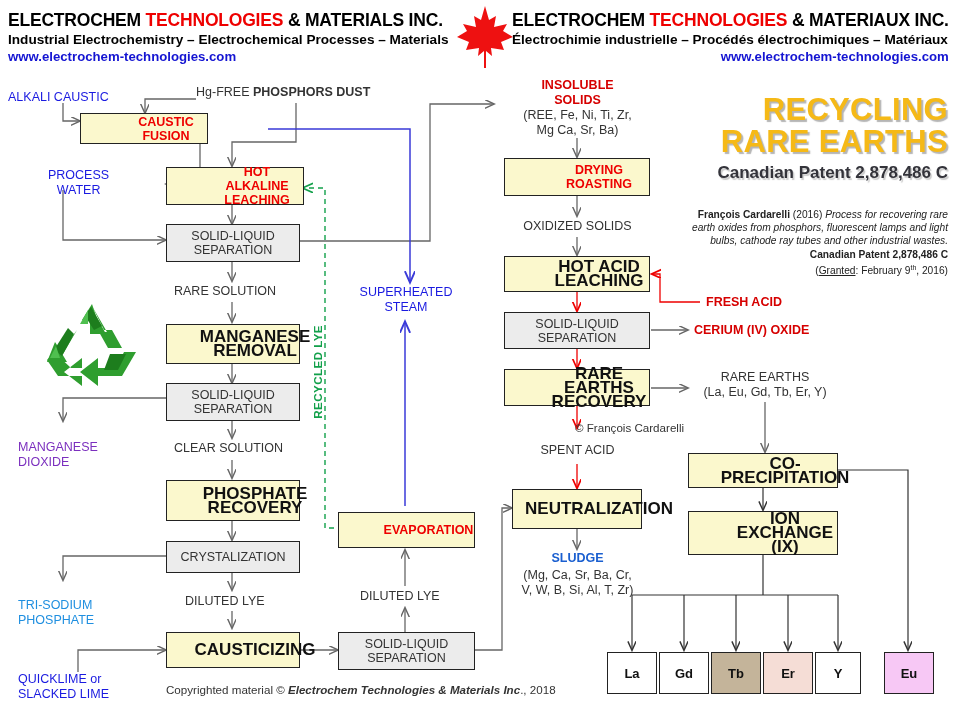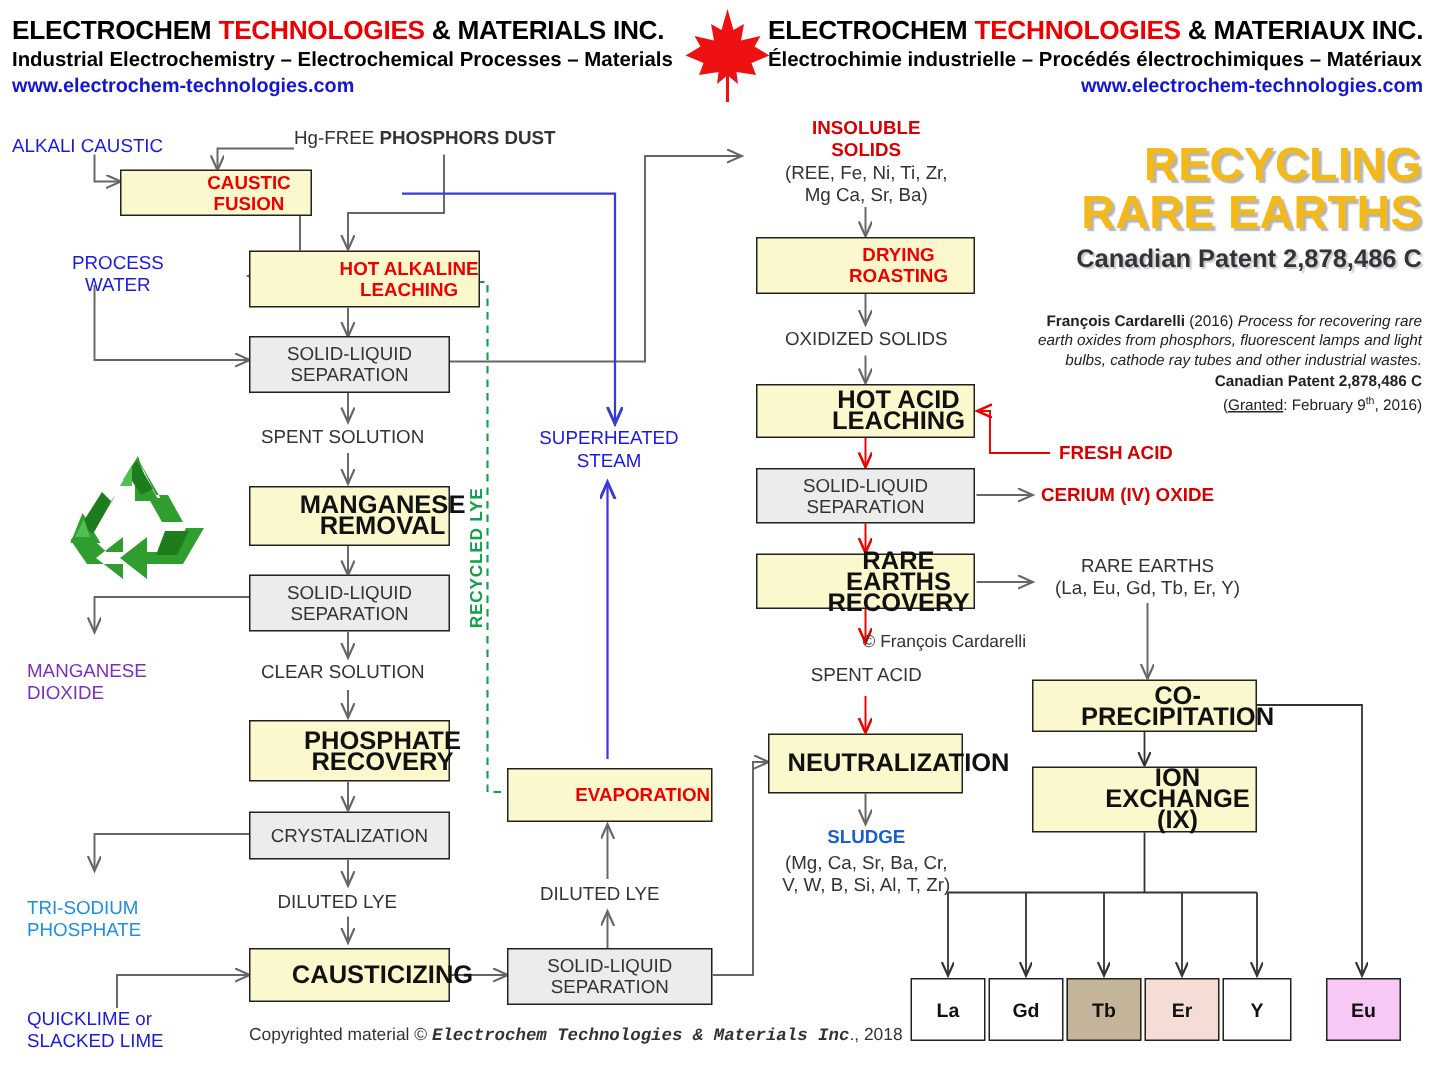--- a/index.html
+++ b/index.html
@@ -50,21 +50,21 @@
   
   .vlabel{position:absolute;color:#12a04a;font-weight:bold;font-size:11.5px;letter-spacing:.5px;
           writing-mode:vertical-rl;text-orientation:mixed;transform:rotate(180deg);}
 
   
   .elem{position:absolute;box-sizing:border-box;border:1px solid #222;background:#fff;
         display:flex;align-items:center;justify-content:center;font-weight:bold;font-size:13px;color:#111;}
 
   
   .footer{position:absolute;font-size:11.6px;color:#333;white-space:nowrap;}
-  .footer b{font-weight:bold;font-style:italic;font-family:Liberation Mono, monospace;}
+  .footer b{font-weight:bold;font-style:italic;}
 
   
   .leaf{position:absolute;}
   .recyclelogo{position:absolute;}
 </style>
 </head>
 <body>
 
 <div id="stage">
 
@@ -245,21 +245,21 @@
   <div class="txt ltblue" style="left:18px;top:598px;">
     <div>TRI-SODIUM</div>
     <div>PHOSPHATE</div>
   </div>
 
   <div class="txt blue" style="left:18px;top:672px;">
     <div>QUICKLIME  or</div>
     <div>SLACKED LIME</div>
   </div>
 
-  <div class="txt" style="left:174px;top:284px;">SPENT SOLUTION</div>
+  <div class="txt" style="left:174px;top:284px;">RARE SOLUTION</div>
   <div class="txt" style="left:174px;top:441px;">CLEAR SOLUTION</div>
   <div class="txt" style="left:185px;top:594px;">DILUTED  LYE</div>
   <div class="txt" style="left:360px;top:589px;">DILUTED  LYE</div>
 
   <div class="txt blue c" style="left:350px;top:285px;width:112px;white-space:normal;">
     <div>SUPERHEATED</div>
     <div>STEAM</div>
   </div>
 
   <div class="vlabel" style="left:312px;top:325px;">RECYCLED  LYE</div>
@@ -290,21 +290,21 @@
   <div class="txt c bluebold" style="left:500px;top:551px;width:155px;">SLUDGE</div>
   <div class="txt c" style="left:480px;top:568px;width:195px;">
     <div>(Mg, Ca, Sr, Ba, Cr,</div>
     <div>V, W, B, Si, Al, T, Zr)</div>
   </div>
 
   <div class="box yellow" style="left:80px;top:113px;width:128px;height:31px;">
     <span class="lbl-red"><span>CAUSTIC</span><br><span>FUSION</span></span>
   </div>
 
-  <div class="box yellow" style="left:166px;top:167px;width:154px;height:38px;justify-content:flex-end;">
+  <div class="box yellow" style="left:166px;top:167px;width:138px;height:38px;">
     <span class="lbl-red"><span>HOT ALKALINE</span><br><span>LEACHING</span></span>
   </div>
 
   <div class="box gray" style="left:166px;top:224px;width:134px;height:38px;">
     <span class="lbl-plain"><span>SOLID-LIQUID</span><br><span>SEPARATION</span></span>
   </div>
 
   <div class="box yellow" style="left:166px;top:324px;width:134px;height:40px;">
     <span class="lbl-blk"><span>MANGANESE</span><br><span>REMOVAL</span></span>
   </div>

